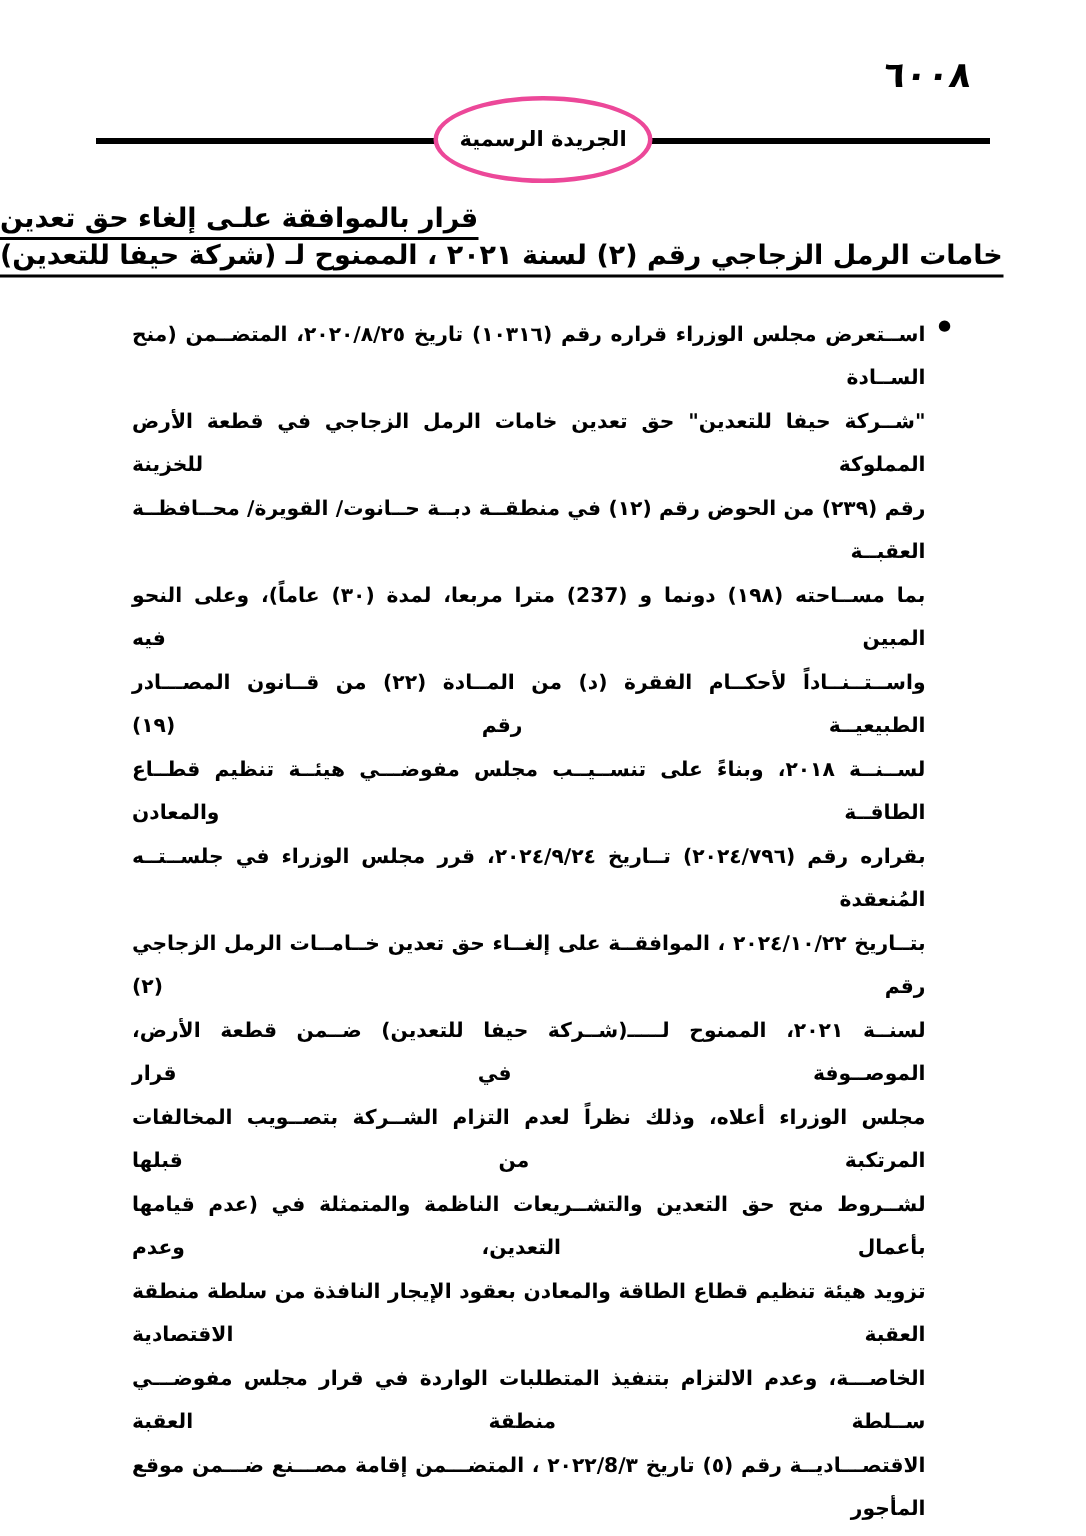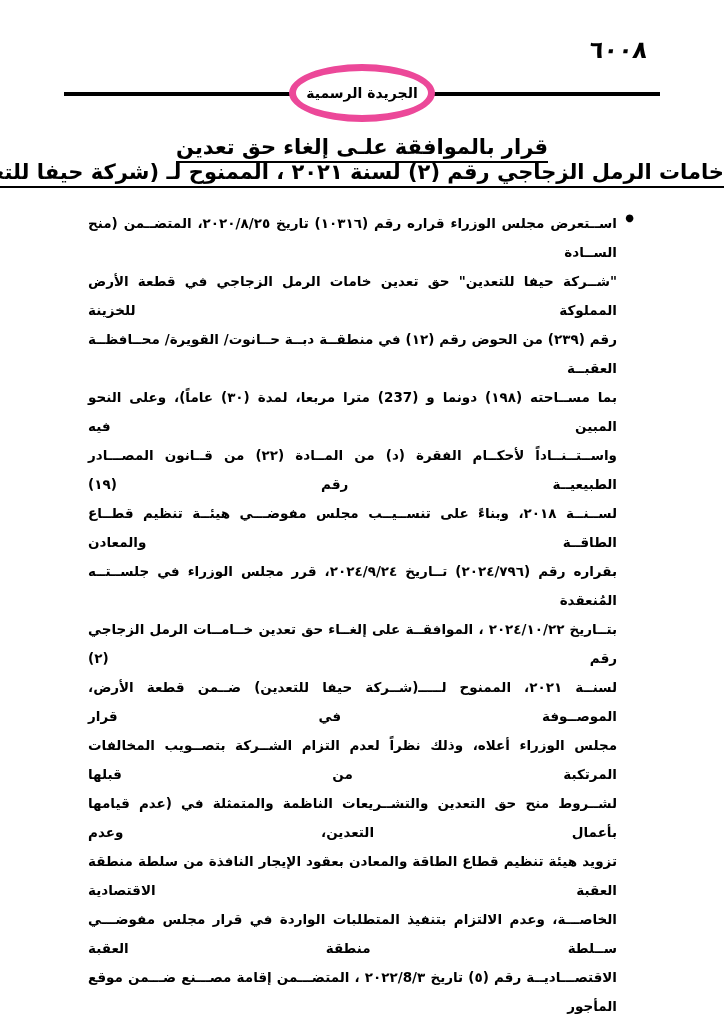--- a/index.html
+++ b/index.html
@@ -37,42 +37,42 @@
     height: 4px;
     background: #000;
   }
   .masthead-oval {
     position: absolute;
     top: 64px;
     left: 289px;
     width: 146px;
     height: 58px;
     background: #fff;
-    border: 7px solid #ec4899;
+    border: 3px solid #ec4899;
     border-radius: 50%;
     display: flex;
     align-items: center;
     justify-content: center;
   }
   .masthead-oval .label {
     font-size: 14px;
     font-weight: bold;
     direction: rtl;
     white-space: nowrap;
   }
 
   
   .title {
     position: absolute;
     left: 0;
     width: 100%;
-    text-align: center;
+    text-align: left;
     direction: rtl;
     font-weight: bold;
-    font-size: 21px;
+    font-size: 18px;
   }
   .title-1 { top: 135px; }
   .title-2 { top: 160px; }
   .title .underlined {
     border-bottom: 2px solid #000;
     padding-bottom: 2px;
     white-space: nowrap;
   }
 
   

